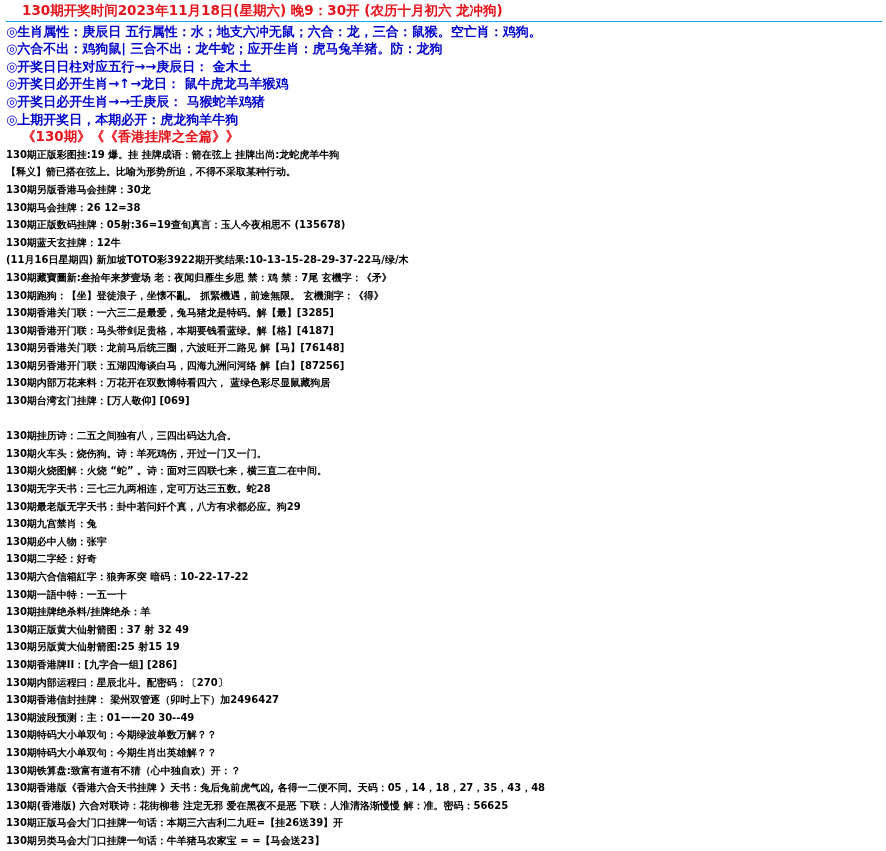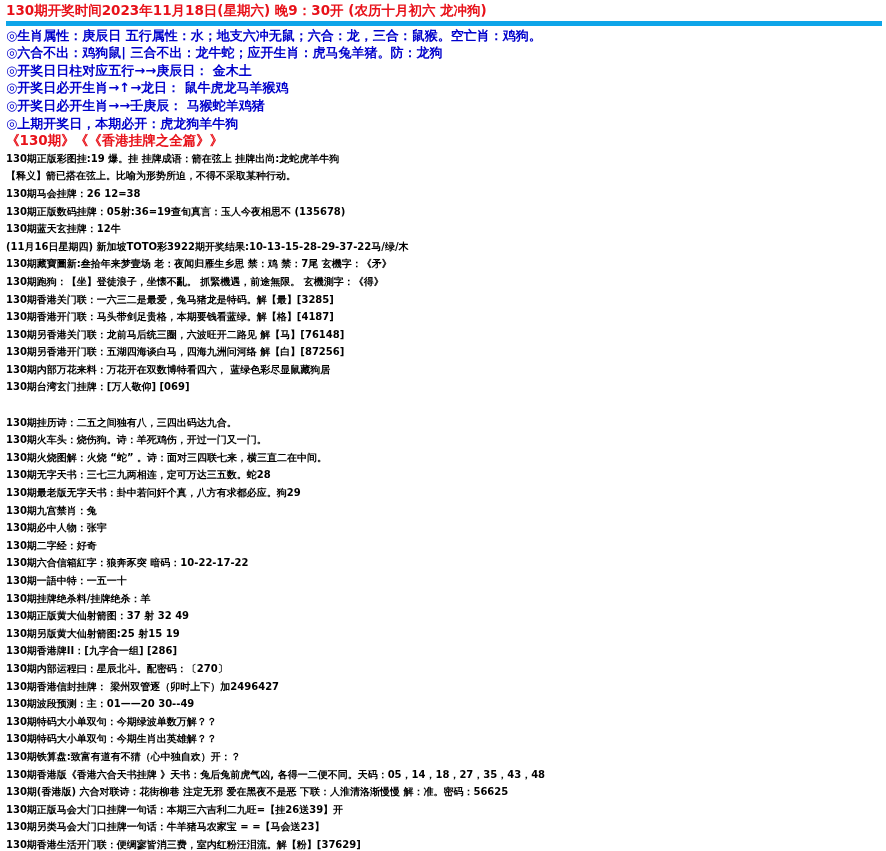--- a/index.html
+++ b/index.html
@@ -22,25 +22,25 @@
     box-sizing: border-box;
     padding: 2px 4px 0 6px;
     background: #ffffff;
   }
   .line {
     line-height: 17.6px;
     white-space: nowrap;
     font-weight: bold;
     letter-spacing: 0px;
   }
-  .red { color: #e8121a; }
+  .red { color: #e8121a; margin-left: 16px; }
   .blue { color: #0000cc; }
   .black { color: #000000; }
   .sep-top {
-    border-top: 5px solid #0ea5e9;
+    border-top: 1px solid #0ea5e9;
     margin-top: 1px;
     padding-top: 1px;
   }
   .title-line { font-size: 13.5px; }
   .s12 { font-size: 10px; }
 </style>
 </head>
 <body>
 
 <div class="page">
@@ -54,20 +54,21 @@
     <div class="line blue">◎开奖日必开生肖→↑→龙日：  鼠牛虎龙马羊猴鸡</div>
     <div class="line blue">◎开奖日必开生肖→→壬庚辰：  马猴蛇羊鸡猪</div>
     <div class="line blue">◎上期开奖日，本期必开：虎龙狗羊牛狗</div>
   </div>
 
   <div class="line red title-line">《130期》《《香港挂牌之全篇》》</div>
 
   <div id="body-block">
       <div class="line black s12">130期正版彩图挂:19  爆。挂 挂牌成语：箭在弦上  挂牌出尚:龙蛇虎羊牛狗</div>
       <div class="line black s12">【释义】箭已搭在弦上。比喻为形势所迫，不得不采取某种行动。</div>
+      <div class="line black s12">130期另版香港马会挂牌：30龙</div>
       <div class="line black s12">130期马会挂牌：26  12=38</div>
       <div class="line black s12">130期正版数码挂牌：05射:36=19查旬真言：玉人今夜相思不 (135678)</div>
       <div class="line black s12">130期蓝天玄挂牌：12牛</div>
       <div class="line black s12">(11月16日星期四) 新加坡TOTO彩3922期开奖结果:10-13-15-28-29-37-22马/绿/木</div>
       <div class="line black s12">130期藏寶圖新:叁拾年来梦壹场  老：夜闻归雁生乡思  禁：鸡  禁：7尾  玄機字：《矛》</div>
       <div class="line black s12">130期跑狗：【坐】登徒浪子，坐懐不亂。  抓緊機遇，前途無限。  玄機測字：《得》</div>
       <div class="line black s12">130期香港关门联：一六三二是最爱，兔马猪龙是特码。解【最】[3285]</div>
       <div class="line black s12">130期香港开门联：马头带剑足贵格，本期要钱看蓝绿。解【格】[4187]</div>
       <div class="line black s12">130期另香港关门联：龙前马后统三圈，六波旺开二路见  解【马】[76148]</div>
       <div class="line black s12">130期另香港开门联：五湖四海谈白马，四海九洲问河络  解【白】[87256]</div>

